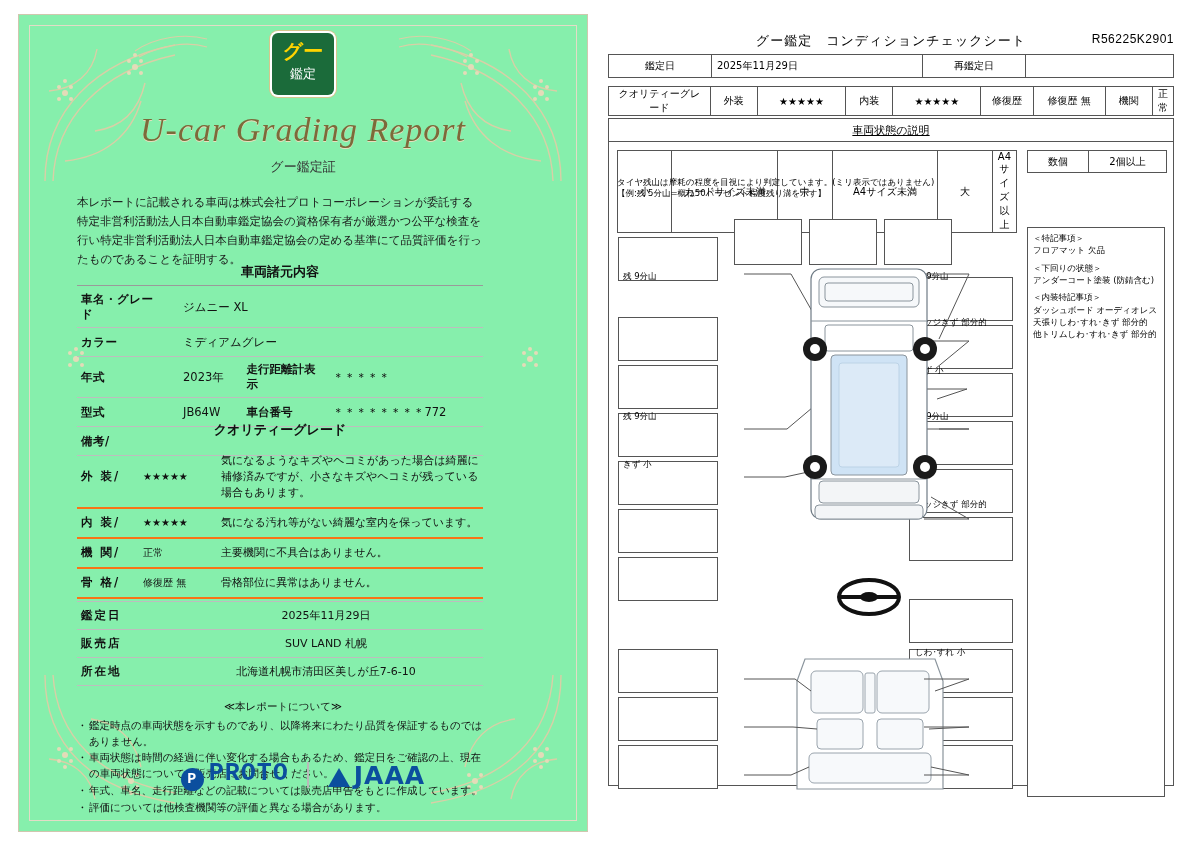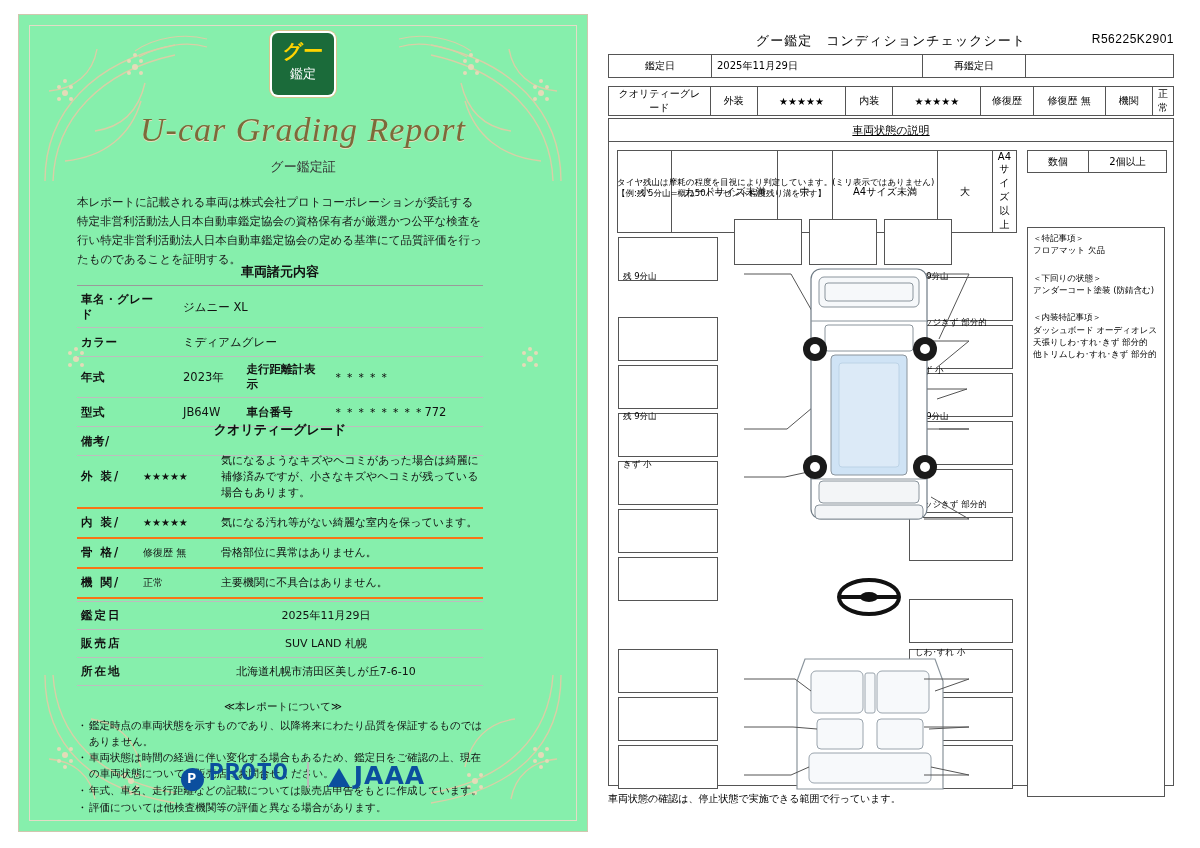--- a/index.html
+++ b/index.html
@@ -374,21 +374,21 @@
     top: 108px;
     width: 138px;
     height: 570px;
     border: 1px solid #555;
     box-sizing: border-box;
     padding: 4px 5px;
     font-size: 8.5px;
     line-height: 1.45;
     background: #fff;
   }
-  .special .sp-h { margin-top: 15px; }
+  .special .sp-h { margin-top: 5px; }
   .special .sp-h:first-child { margin-top: 0; }
 
   
   .dbox {
     position: absolute;
     border: 1px solid #555;
     background: #fff;
     box-sizing: border-box;
     font-size: 8.5px;
     padding: 2px 3px;
@@ -601,28 +601,28 @@
         <td class="g-k">外 装/</td>
         <td class="g-s stars">★★★★★</td>
         <td class="g-t">気になるようなキズやヘコミがあった場合は綺麗に補修済みですが、小さなキズやヘコミが残っている場合もあります。</td>
       </tr>
       <tr>
         <td class="g-k">内 装/</td>
         <td class="g-s stars">★★★★★</td>
         <td class="g-t">気になる汚れ等がない綺麗な室内を保っています。</td>
       </tr>
       <tr>
+        <td class="g-k">機 関/</td>
+        <td class="g-s">正常</td>
+        <td class="g-t">主要機関に不具合はありません。</td>
+      </tr>
+      <tr>
         <td class="g-k">骨 格/</td>
         <td class="g-s">修復歴 無</td>
         <td class="g-t">骨格部位に異常はありません。</td>
-      </tr>
-      <tr>
-        <td class="g-k">機 関/</td>
-        <td class="g-s">正常</td>
-        <td class="g-t">主要機関に不具合はありません。</td>
       </tr>
     </tbody>
       </table>
 
     <table class="info-table">
       <tbody>
           <tr>
         <td class="i-k">鑑定日</td>
         <td class="i-v">2025年11月29日</td>
       </tr>
@@ -840,16 +840,15 @@
             <path d="M5 498 L54 498 L78 500"></path>
             <path d="M5 546 L52 546 L70 538"></path>
             <path d="M185 450 L230 450 L196 462"></path>
             <path d="M185 498 L230 498 L190 500"></path>
             <path d="M185 546 L230 546 L192 538"></path>
           </g>
         </svg>
       </div>
     </div>
 
-    <div class="footer-note">車両状態の確認は、停止状態で実施できる範囲で行っています。</div>
   </div>
 
 </div>
 
 </body></html>

